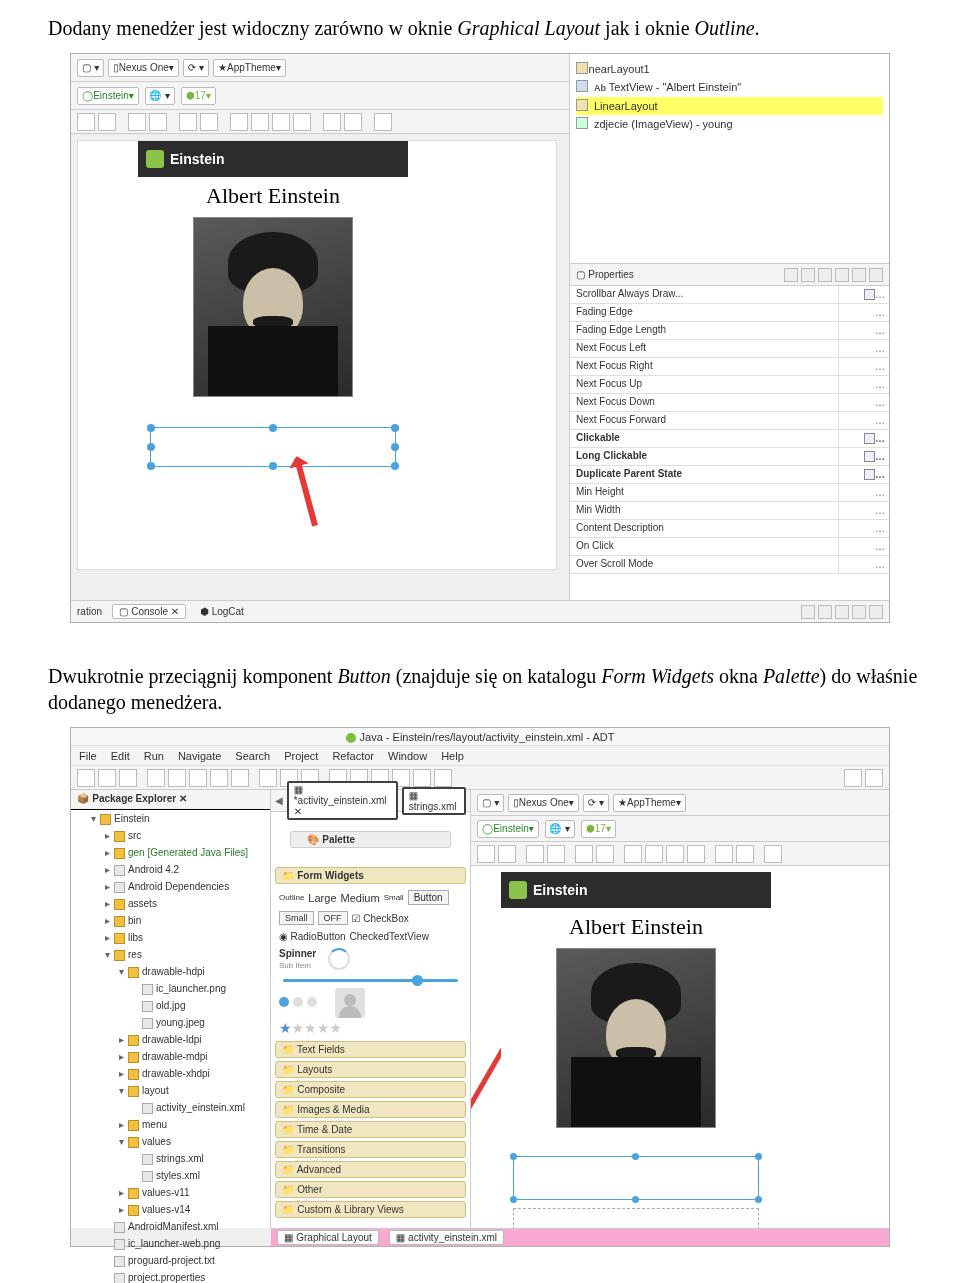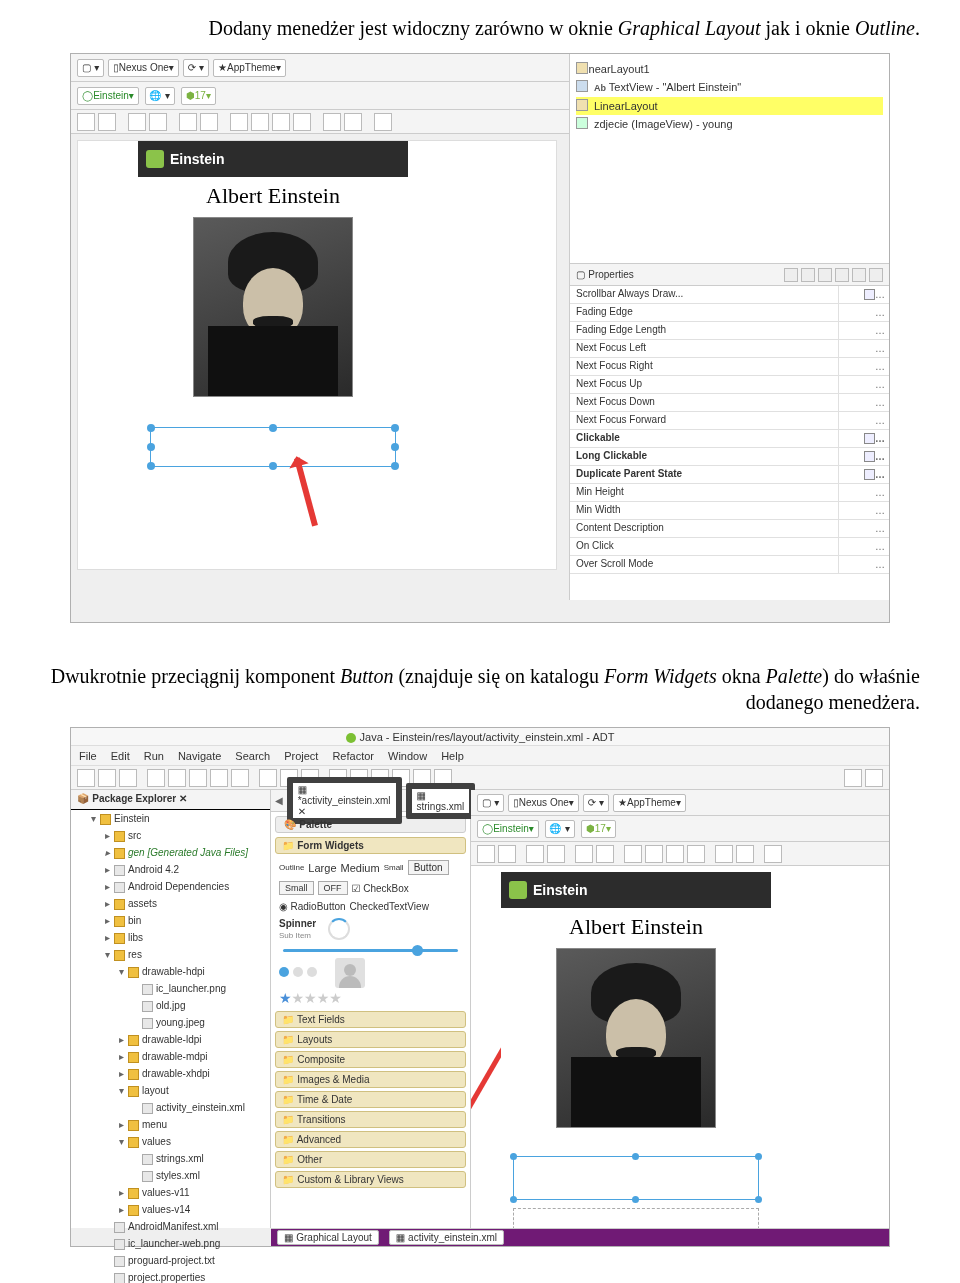--- a/index.html
+++ b/index.html
@@ -5,21 +5,21 @@
   * { box-sizing: border-box; }
   body {
     margin: 0;
     padding: 15px 40px;
     font-family: "Times New Roman", serif;
     font-size: 20px;
     color: #000;
     background: #fff;
     width: 960px;
   }
-  .para { margin: 0 0 12px 0; line-height: 1.3; text-align: right; }
+  .para { margin: 0 0 12px 8px; line-height: 1.3; }
   .ital { font-style: italic; }
   .screenshot {
     display: block;
     margin: 10px auto 40px auto;
     border: 1px solid #b0b0b0;
     background: #efefef;
     font-family: Arial, sans-serif;
     font-size: 10px;
     color: #333;
   }
@@ -75,45 +75,45 @@
   .s2-tb { position:absolute; left:0; right:0; top:38px; height:24px; background:#f4f4f4; border-bottom:1px solid #ccc; display:flex; align-items:center; gap:3px; padding:0 6px;}
   .s2-left { position:absolute; left:0; top:62px; width:200px; bottom:18px; border-right:1px solid #ccc; background:#fff; font-size:10px;}
   .s2-left-hdr{height:20px;background:#f4f4f4;border-bottom:1px solid #000000;padding:3px 6px;font-weight:bold;}
   .trow{padding:1px 0 1px 4px;white-space:nowrap;line-height:15px;}
   .trow .ic{display:inline-block;width:11px;height:11px;background:#f0c040;border:1px solid #c09020;margin-right:3px;vertical-align:middle;}
   .trow .icf{display:inline-block;width:11px;height:11px;background:#e8e8e8;border:1px solid #aaa;margin-right:3px;vertical-align:middle;}
   .trow .tg{display:inline-block;width:9px;text-align:center;color:#666;margin-right:2px;}
   .ind1{padding-left:18px;} .ind2{padding-left:32px;} .ind3{padding-left:46px;} .ind4{padding-left:60px;}
   .s2-mid { position:absolute; left:200px; top:62px; width:200px; bottom:18px; border-right:1px solid #ccc; background:#fff;}
   .mid-tabs{height:22px;background:#f4f4f4;border-bottom:1px solid #ccc;display:flex;align-items:center;padding:0 4px;gap:4px;}
-  .mid-tab{border:6px solid #404040;background:#fff;padding:1px 5px;font-size:10px;border-radius:2px;}
-  .pal-hdr{background:#eee;border:1px solid #ccc;margin:4px;padding:2px 8px;font-size:10px;font-weight:bold;border-radius:3px;}
+  .mid-tab{border:2px solid #404040;background:#fff;padding:1px 5px;font-size:10px;border-radius:2px;}
+  .pal-hdr{background:#eee;border:1px solid #ccc;margin:19px;padding:2px 16px;font-size:10px;font-weight:bold;border-radius:3px;}
   .fw-row{display:flex;gap:4px;padding:3px 8px;align-items:center;font-size:10px;}
   .fw-btn{border:1px solid #aaa;padding:1px 5px;background:#f4f4f4;}
   .pal-cat{background:#f0e6c0;border:1px solid #d0c080;margin:3px 4px;padding:2px 6px;font-size:10px;border-radius:3px;}
   .stars{color:#4a90d9;font-size:14px;padding:2px 8px;}
   .stars .g{color:#ccc;}
   .slider-line{height:3px;background:#4aa3df;margin:6px 12px;border-radius:2px;position:relative;}
   .slider-line::after{content:"";position:absolute;right:20%;top:-4px;width:11px;height:11px;background:#4aa3df;border-radius:50%;}
   .dots3{padding:0 8px;} .dots3 span{display:inline-block;width:10px;height:10px;border-radius:50%;background:#ddd;margin-right:4px;} .dots3 span.a{background:#4aa3df;}
   .s2-right { position:absolute; left:400px; top:62px; right:0; bottom:18px; background:#fff;}
   .s2-right-tb{height:26px;background:#f4f4f4;border-bottom:1px solid #ccc;display:flex;align-items:center;gap:4px;padding:0 6px;}
   .s2-right-tb2{height:26px;background:#f4f4f4;border-bottom:1px solid #ccc;display:flex;align-items:center;gap:6px;padding:0 6px;}
   .s2-icon-row{height:24px;background:#f4f4f4;border-bottom:1px solid #ccc;display:flex;align-items:center;gap:3px;padding:0 6px;}
   .s2-canvas{position:relative;height:calc(100% - 76px);background:#fff;overflow:hidden;}
   .phone2{position:absolute;left:30px;top:6px;width:270px;height:380px;background:#2b2b2b;border-radius:4px;}
   .sel2{position:absolute;left:12px;top:248px;right:12px;height:44px;border:1px solid #4aa3df;}
   .arrow2{position:absolute;left:120px;top:26px;width:5px;height:280px;background:#e53935;transform:rotate(30deg);transform-origin:top;}
   .arrow2::after{content:"";position:absolute;bottom:-10px;left:-8px;border:10px solid transparent;border-top-color:#e53935;}
-  .s2-bottabs{position:absolute;left:200px;right:0;bottom:0;height:18px;background:#701a75;border-top:1px solid #ccc;display:flex;align-items:center;padding:0 6px;gap:6px;font-size:10px;}
+  .s2-bottabs{position:absolute;left:200px;right:0;bottom:0;height:18px;background:#f9a8d4;border-top:1px solid #ccc;display:flex;align-items:center;padding:0 6px;gap:6px;font-size:10px;}
   .spinner-ring{display:inline-block;width:22px;height:22px;border:2px solid #ddd;border-top-color:#4aa3df;border-radius:50%;vertical-align:middle;margin-left:8px;}
   .avatar{display:inline-block;width:30px;height:30px;background:#e0e0e0;border-radius:3px;position:relative;vertical-align:middle;margin-left:6px;}
   .avatar::before{content:"";position:absolute;left:50%;top:20%;width:12px;height:12px;background:#bbb;border-radius:50%;transform:translateX(-50%);}
   .avatar::after{content:"";position:absolute;left:50%;bottom:0;width:22px;height:12px;background:#bbb;border-radius:12px 12px 0 0;transform:translateX(-50%);}
-  .green-link{color:#2a7a2a;font-style:italic;}
+  .green-link{color:#2a7a2a;}
 </style>
 </head>
 <body>
 
 <p class="para">
   <span>Dodany menedżer jest widoczny zarówno w oknie </span><span class="ital">Graphical Layout</span><span> jak i oknie </span><span class="ital">Outline</span><span>.</span>
 </p>
 
 <div class="screenshot shot1">
 
@@ -294,20 +294,33 @@
         </div>
         <div class="prop-row">
           <div class="pn">Over Scroll Mode</div>
           <div class="pv">
             <span class="dots">…</span>
           </div>
         </div>
       </div>
   </div>
 
+  <div class="s1-console">
+    <span>ration</span>
+    <span class="tab-chip">▢ <span>Console</span> ✕</span>
+    <span>⬢ <span>LogCat</span></span>
+    <span style="flex:1;"></span>
+    <span class="props-icns">
+        <span></span>
+        <span></span>
+        <span></span>
+        <span></span>
+        <span></span>
+      </span>
+  </div>
 </div>
 
 <p class="para">
   <span>Dwukrotnie przeciągnij komponent </span><span class="ital">Button</span><span> (znajduje się on katalogu </span><span class="ital">Form Widgets</span><span> okna </span><span class="ital">Palette</span><span>) do właśnie dodanego menedżera.</span>
 </p>
 
 <div class="screenshot shot2">
   <div class="s2-title"><span class="grn"></span><span>Java - Einstein/res/layout/activity_einstein.xml - ADT</span></div>
   <div class="s2-menu" id="s2-menu">
       <span>File</span>

